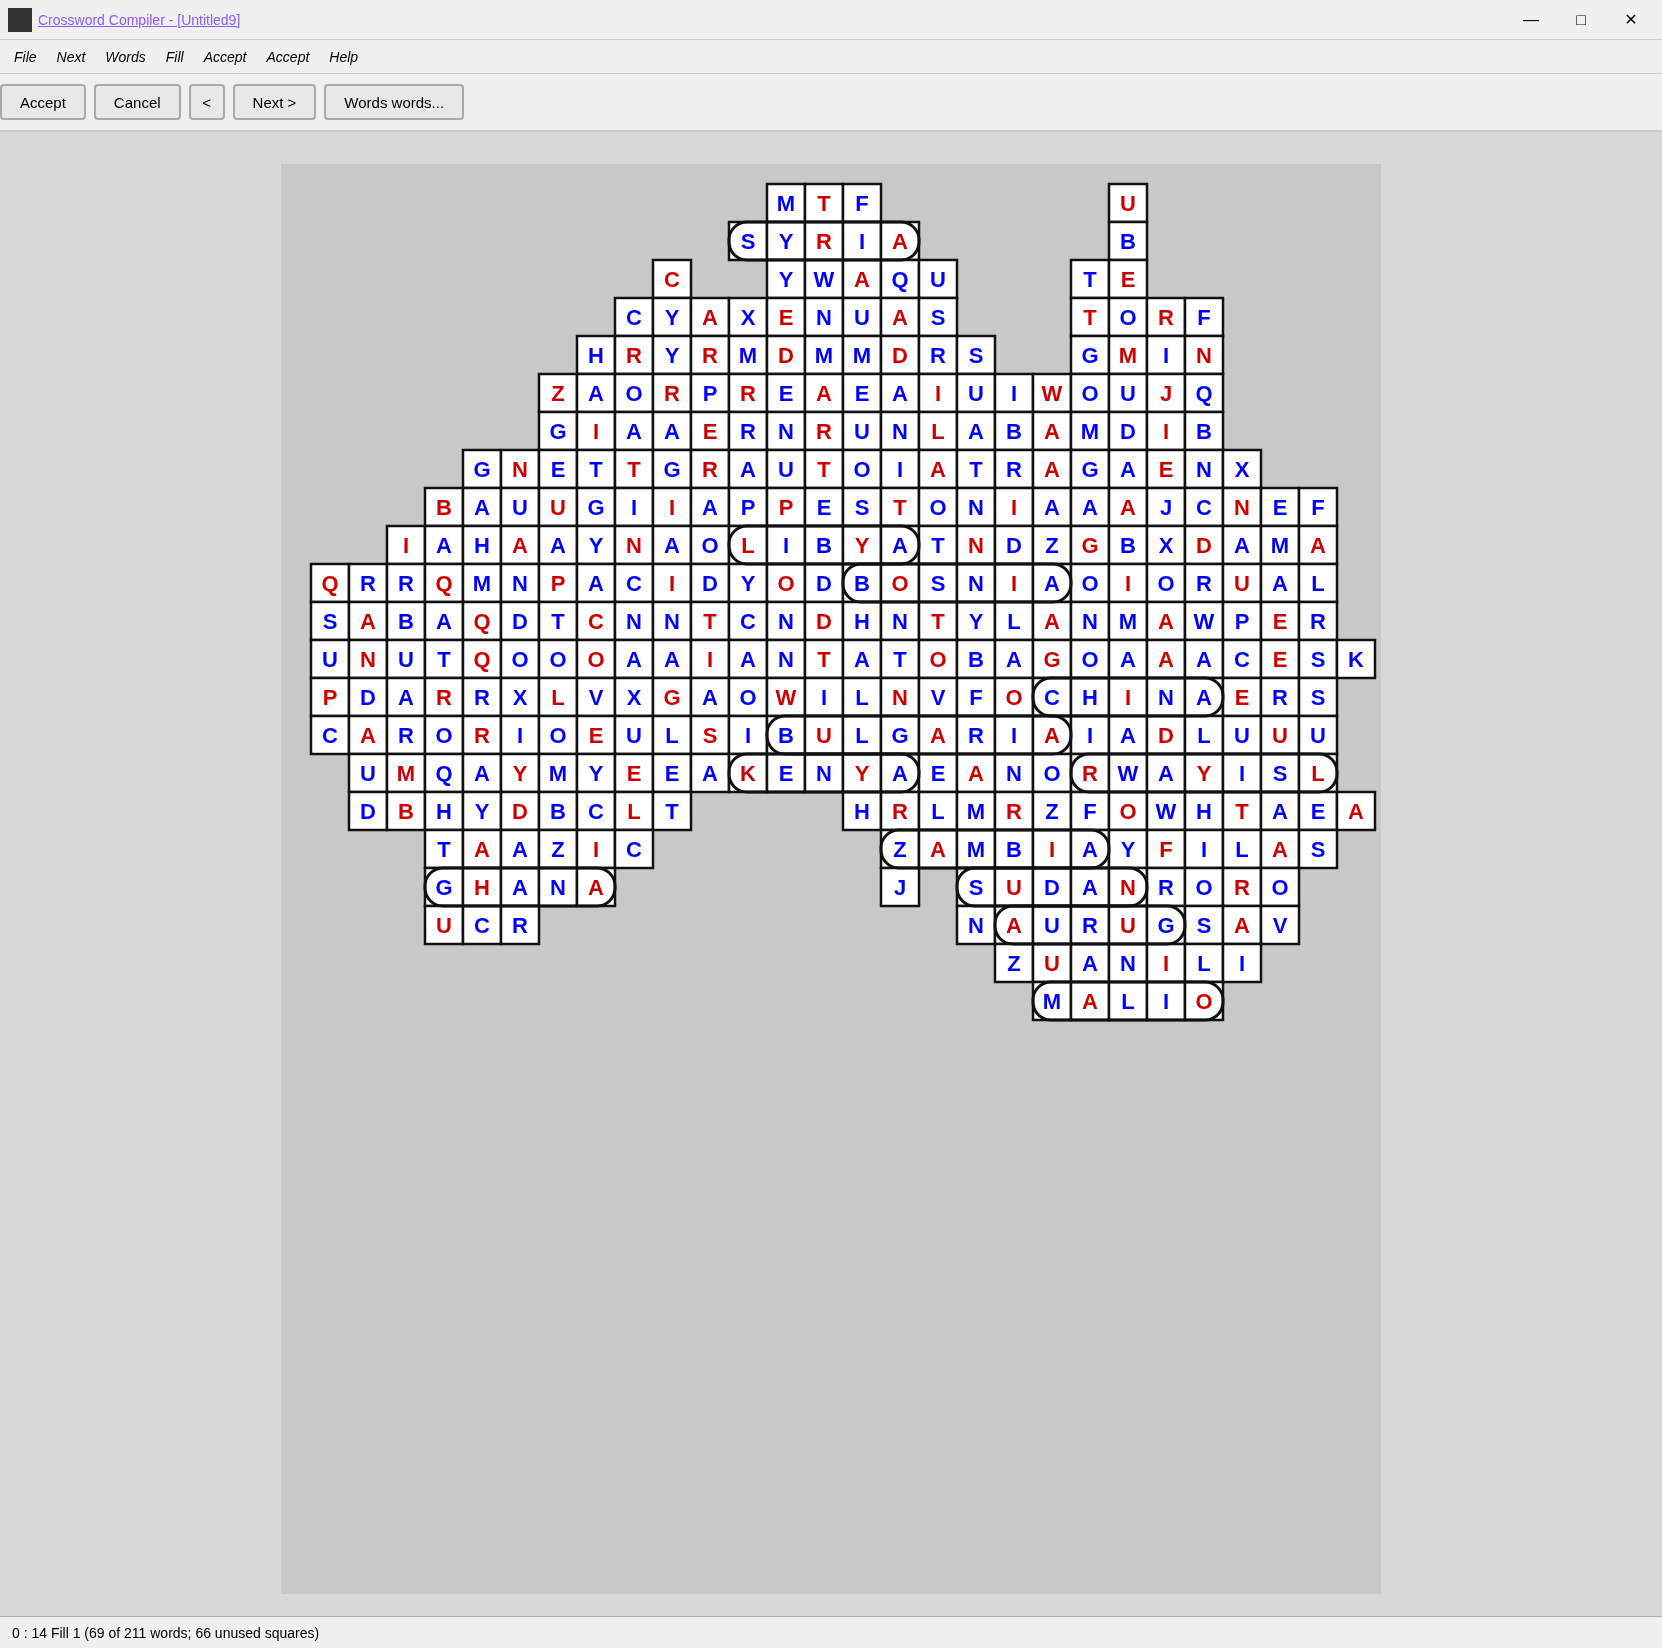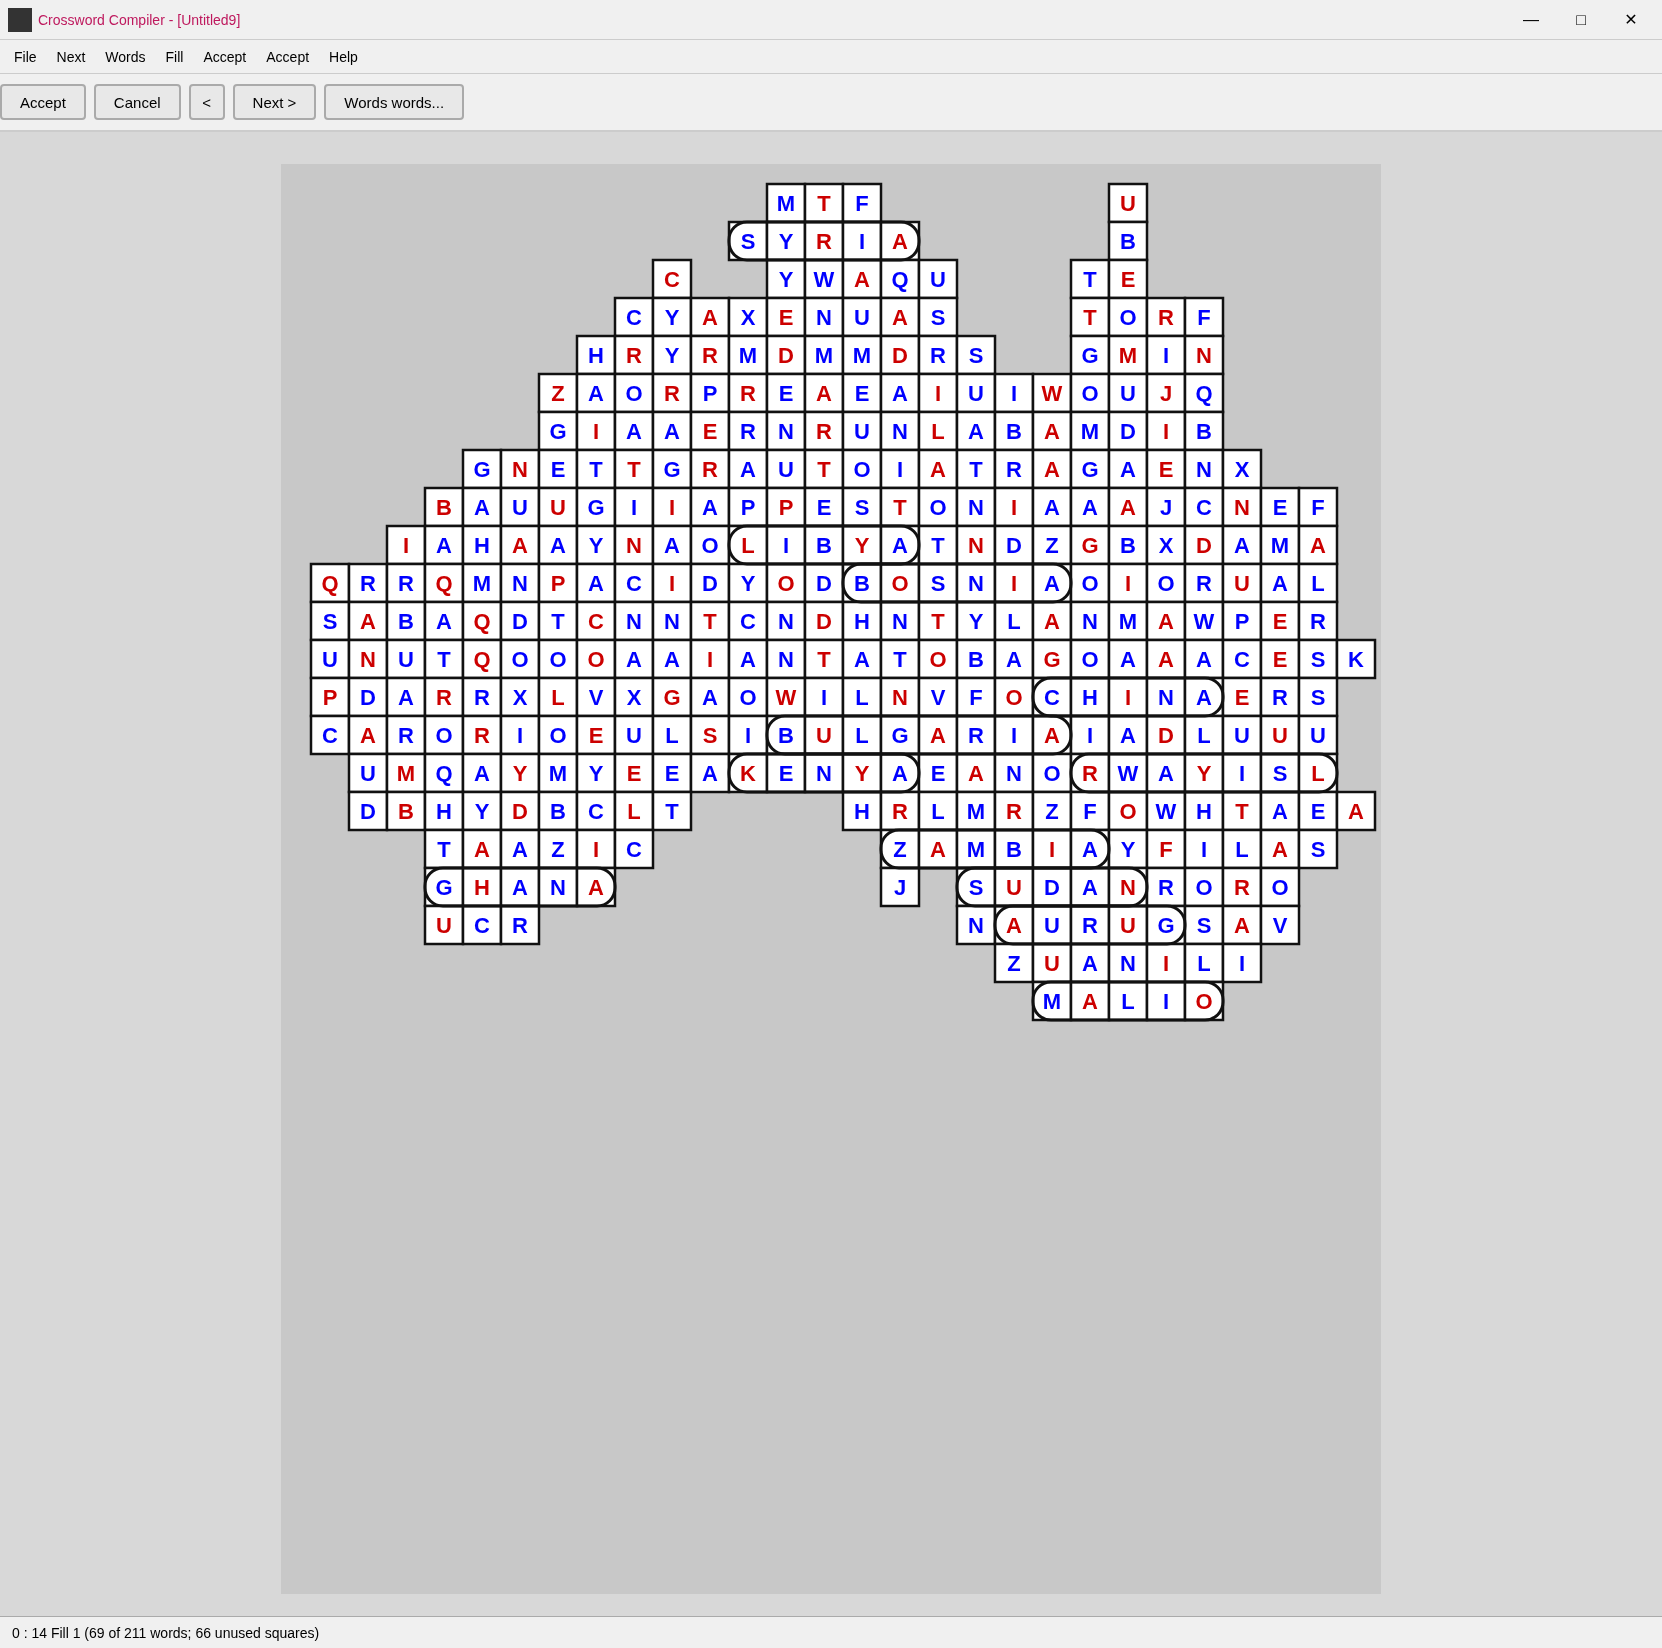--- a/index.html
+++ b/index.html
@@ -29,22 +29,23 @@
       margin-right: 6px;
       background: #333;
       display: inline-flex;
       align-items: center;
       justify-content: center;
       font-size: 12px;
       color: white;
     }
     #title-text {
       font-size: 14px;
-      color: #be185d;
+      color: #8b5cf6;
       flex: 1;
+      text-decoration: underline;
     }
     #window-controls {
       display: flex;
       gap: 4px;
     }
     .win-btn {
       width: 46px;
       height: 30px;
       background: transparent;
       border: none;
@@ -57,20 +58,21 @@
 
     
     #menu-bar {
       width: 100%;
       height: 34px;
       background: #f0f0f0;
       display: flex;
       align-items: center;
       padding: 0 4px;
       border-bottom: 1px solid #ccc;
+      font-style: italic;
     }
     .menu-item {
       padding: 4px 10px;
       font-size: 14px;
       cursor: pointer;
       border-radius: 3px;
     }
 
     
     #toolbar {

